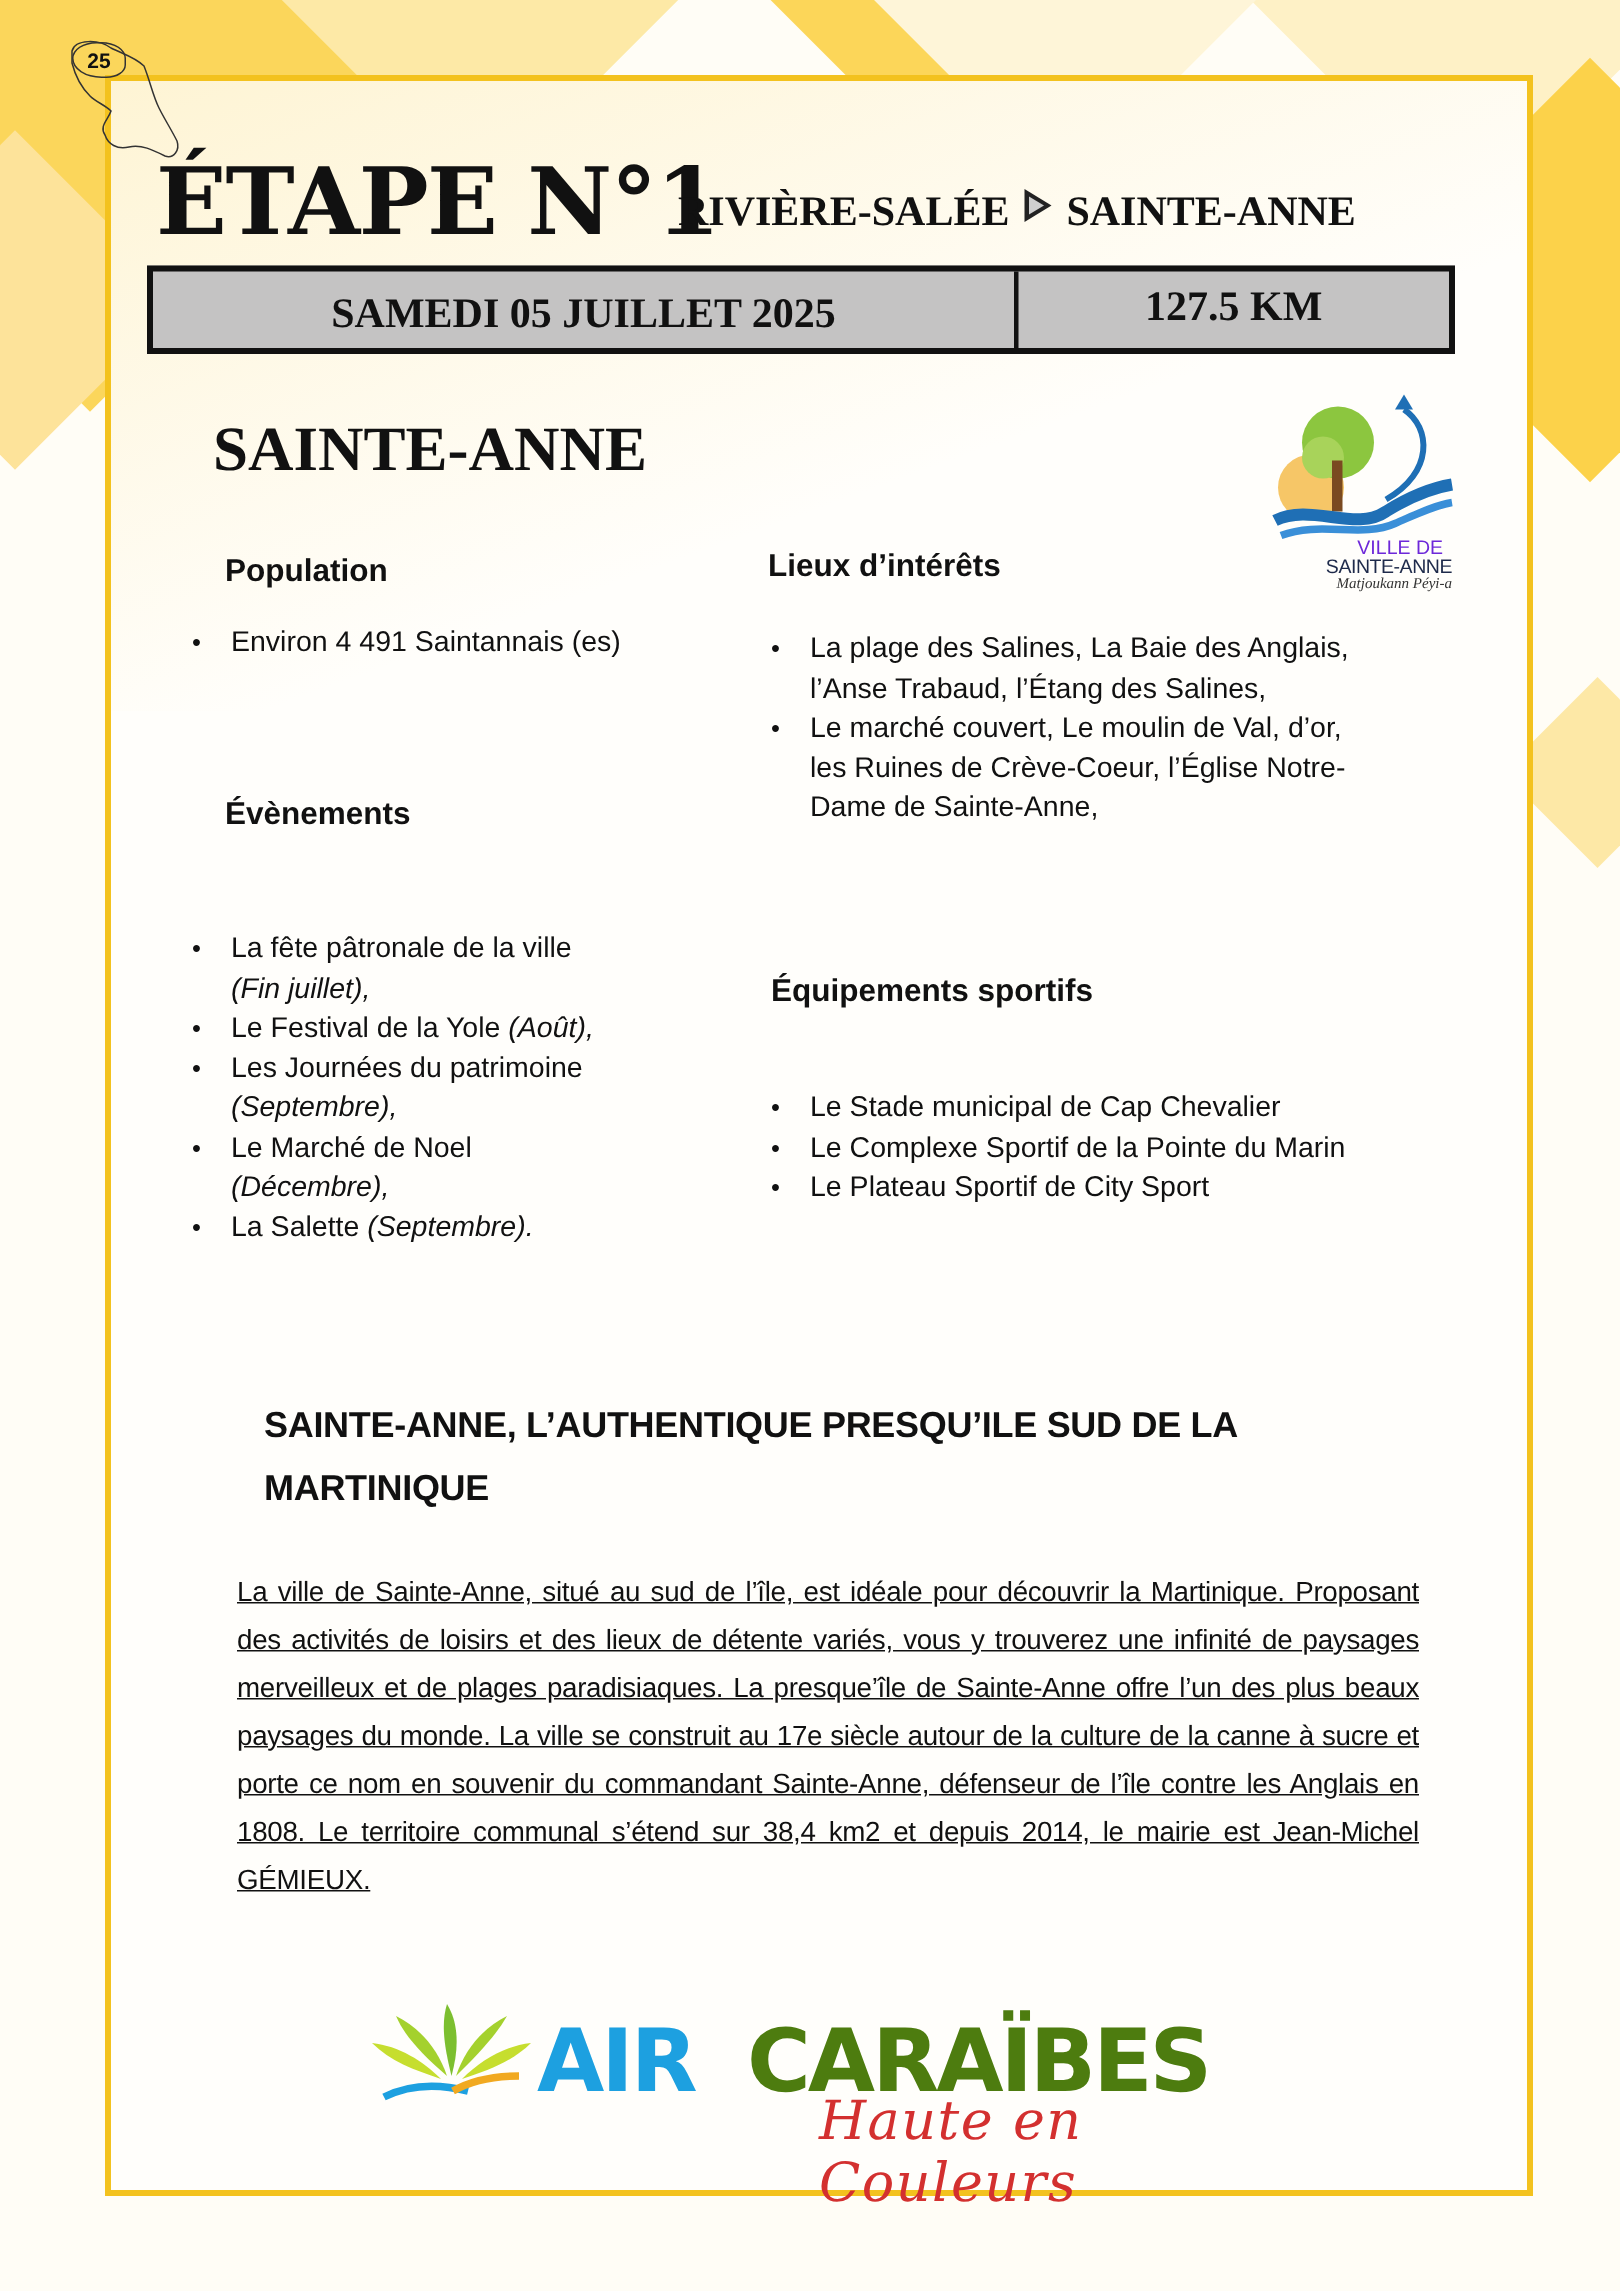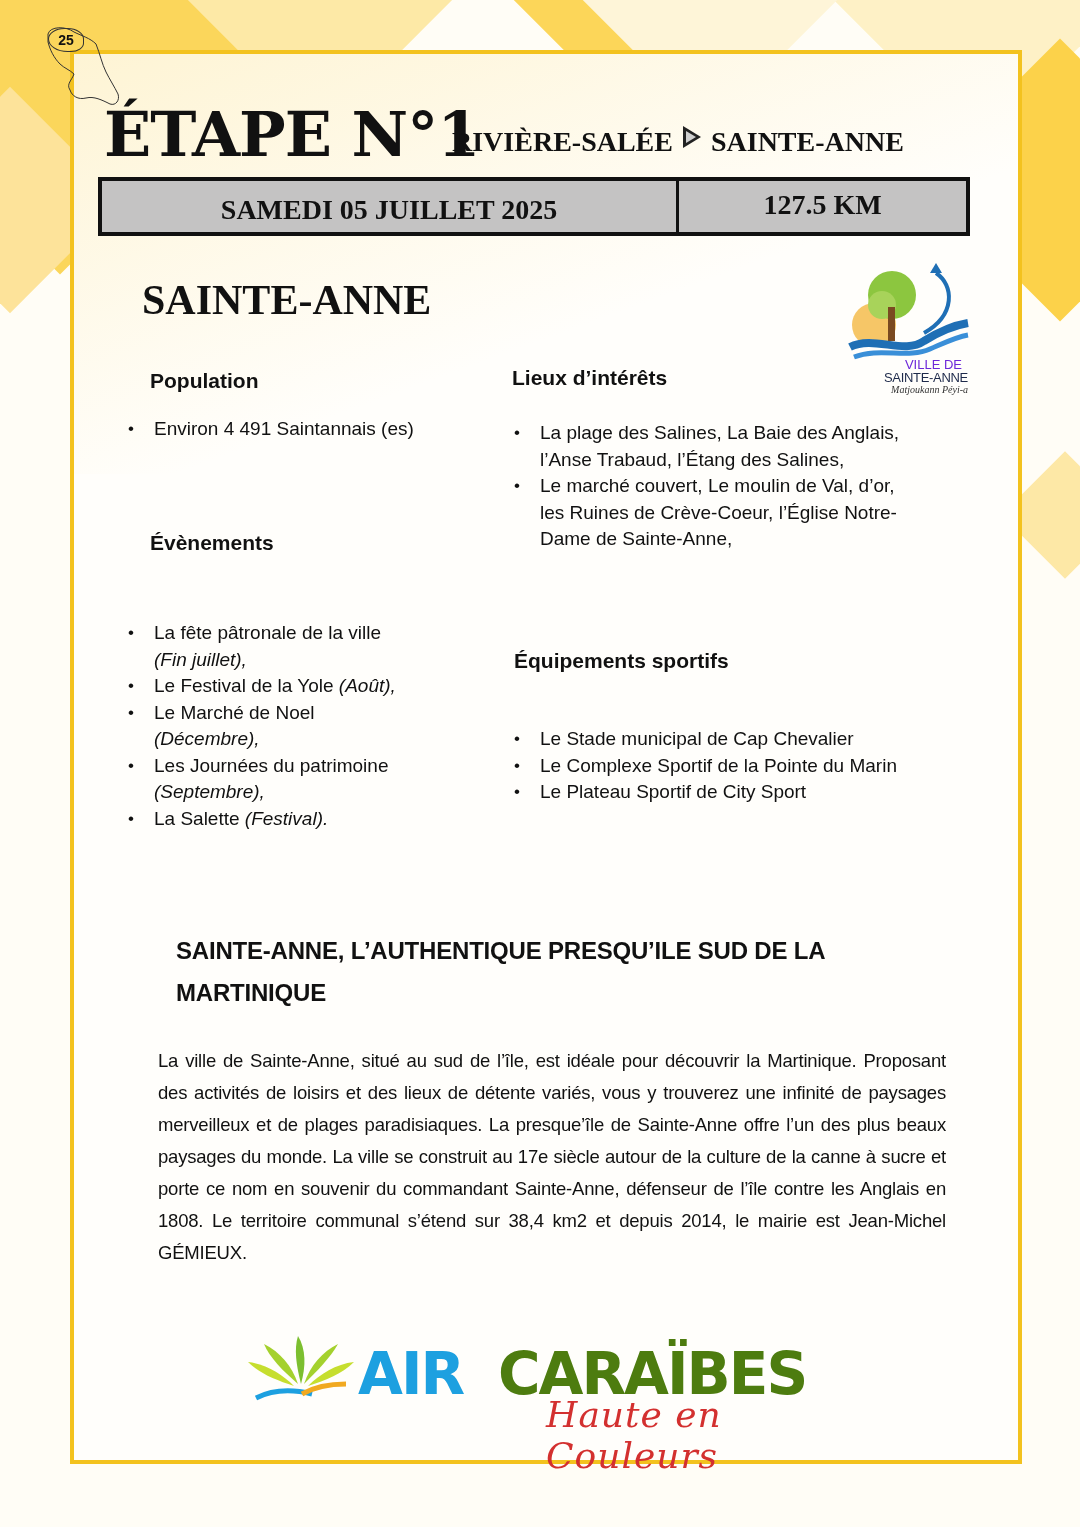--- a/index.html
+++ b/index.html
@@ -86,20 +86,21 @@
   .ul li .it { font-style: italic; }
 
   .article-title {
     position: absolute; left: 176px; top: 930px; width: 690px; z-index: 3;
     font: bold 24px "Liberation Sans", sans-serif; line-height: 42px; letter-spacing: -.2px;
   }
   .article-body {
     position: absolute; left: 158px; top: 1045px; width: 788px; z-index: 3;
     font: 18.5px "Liberation Sans", sans-serif; line-height: 32px; text-align: justify;
     letter-spacing: -.2px;
+    text-decoration: underline;
   }
 
   .sponsor { position: absolute; left: 246px; top: 1330px; width: 640px; height: 106px; z-index: 3; }
   .sponsor .air { position: absolute; left: 112px; top: 10px; font: 900 58px "DejaVu Sans", sans-serif; color: #1da0e0; letter-spacing: -2px; }
   .sponsor .car { position: absolute; left: 252px; top: 10px; font: 900 58px "DejaVu Sans", sans-serif; color: #4d7c0f; letter-spacing: -2px; }
   .sponsor .tag { position: absolute; left: 300px; top: 64px; font: italic 36px "DejaVu Serif", serif; color: #d3302f; letter-spacing: 1px; }
 </style>
 </head>
 <body>
 
@@ -155,23 +156,23 @@
 
 <div class="h-sec" style="left:150px; top:369px;">Population</div>
 <ul class="ul" style="left:128px; top:416px; width:340px;">
   <li>Environ 4 491 Saintannais (es)</li>
 </ul>
 
 <div class="h-sec" style="left:150px; top:531px;">Évènements</div>
 <ul class="ul" style="left:128px; top:620px; width:290px;">
   <li><span>La fête pâtronale de la ville </span><span class="it">(Fin juillet),</span></li>
   <li><span>Le Festival de la Yole </span><span class="it">(Août),</span></li>
+  <li><span>Les Journées du patrimoine </span><span class="it">(Septembre),</span></li>
   <li><span>Le Marché de Noel </span><span class="it">(Décembre),</span></li>
-  <li><span>Les Journées du patrimoine </span><span class="it">(Septembre),</span></li>
-  <li><span>La Salette </span><span class="it">(Festival).</span></li>
+  <li><span>La Salette </span><span class="it">(Septembre).</span></li>
 </ul>
 
 <div class="h-sec" style="left:512px; top:366px;">Lieux d’intérêts</div>
 <ul class="ul" style="left:514px; top:420px; width:392px;">
   <li>La plage des Salines, La Baie des Anglais, l’Anse Trabaud, l’Étang des Salines,</li>
   <li>Le marché couvert, Le moulin de Val, d’or, les Ruines de Crève-Coeur, l’Église Notre-Dame de Sainte-Anne,</li>
 </ul>
 
 <div class="h-sec" style="left:514px; top:649px;">Équipements sportifs</div>
 <ul class="ul" style="left:514px; top:726px; width:420px;">

